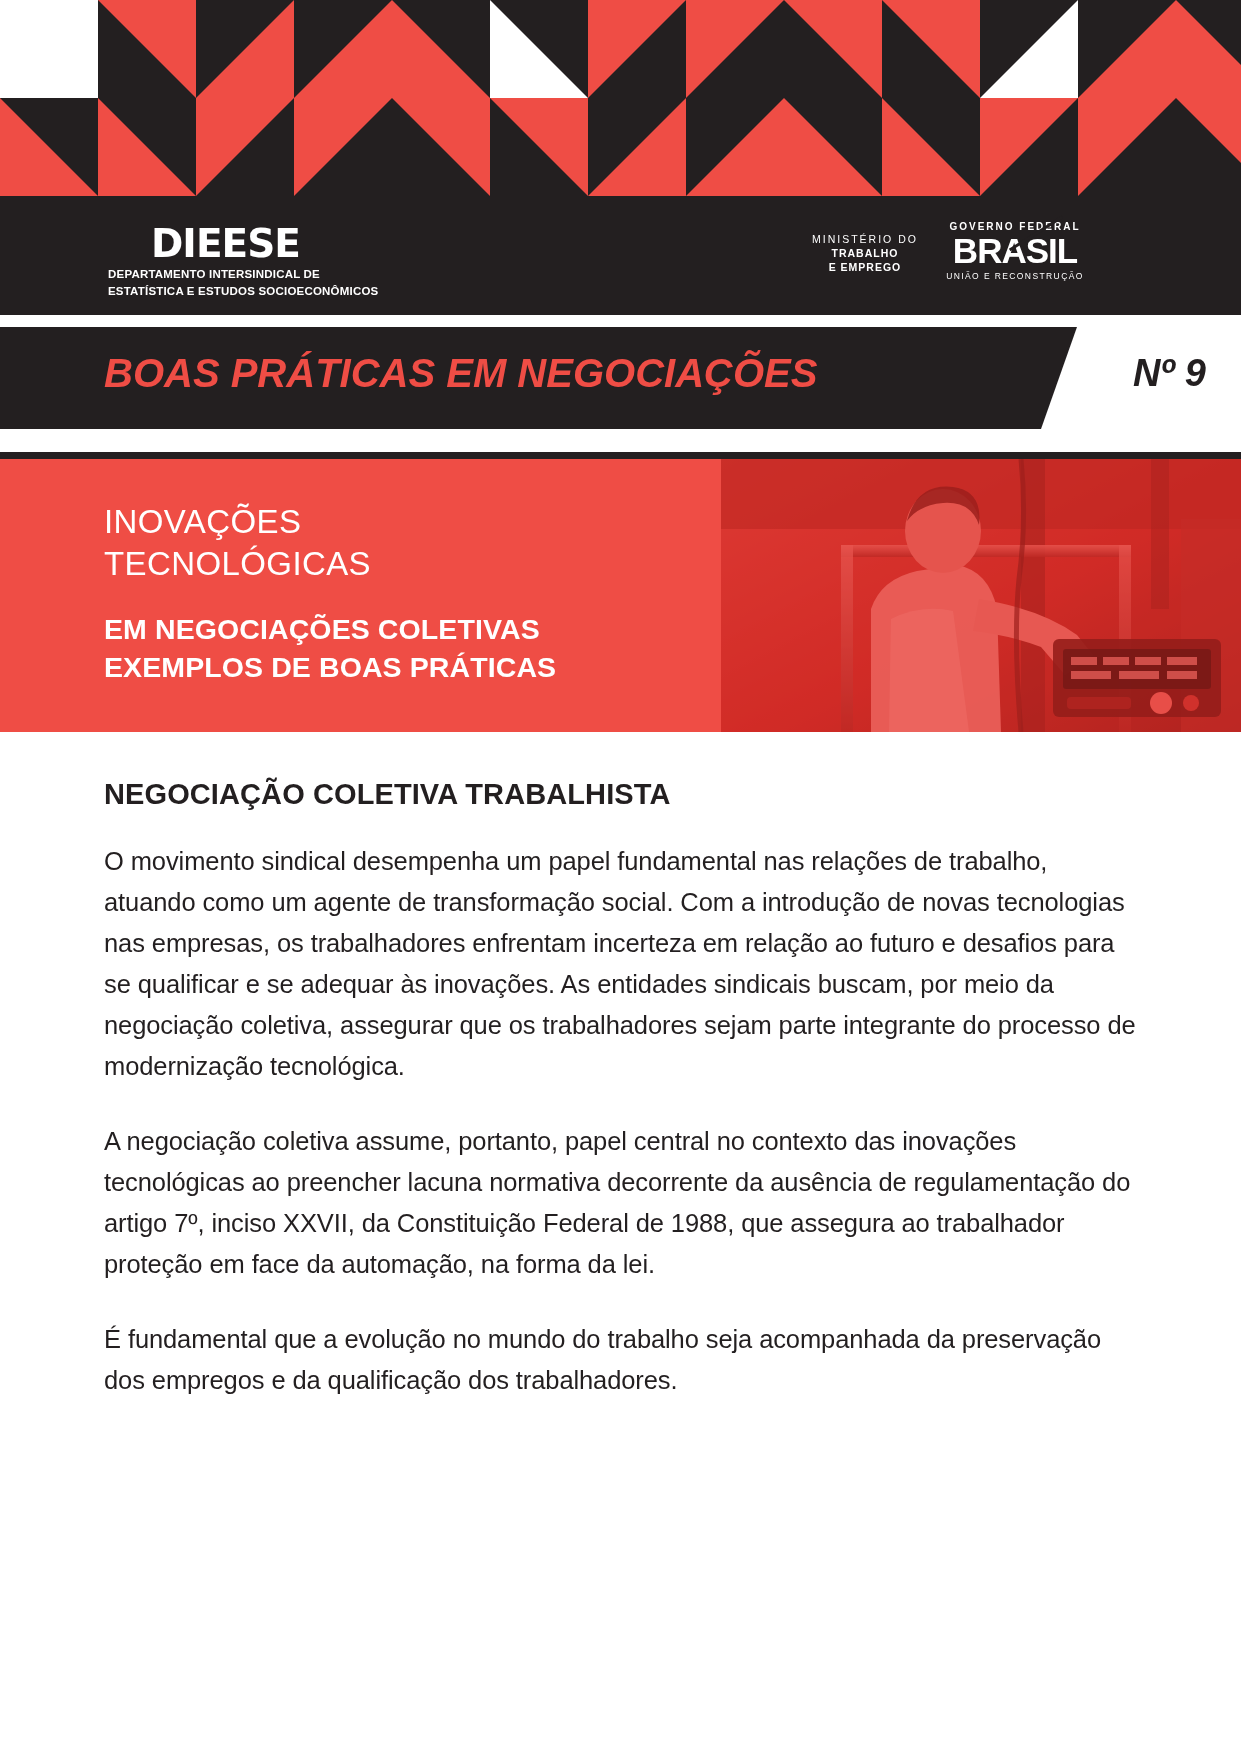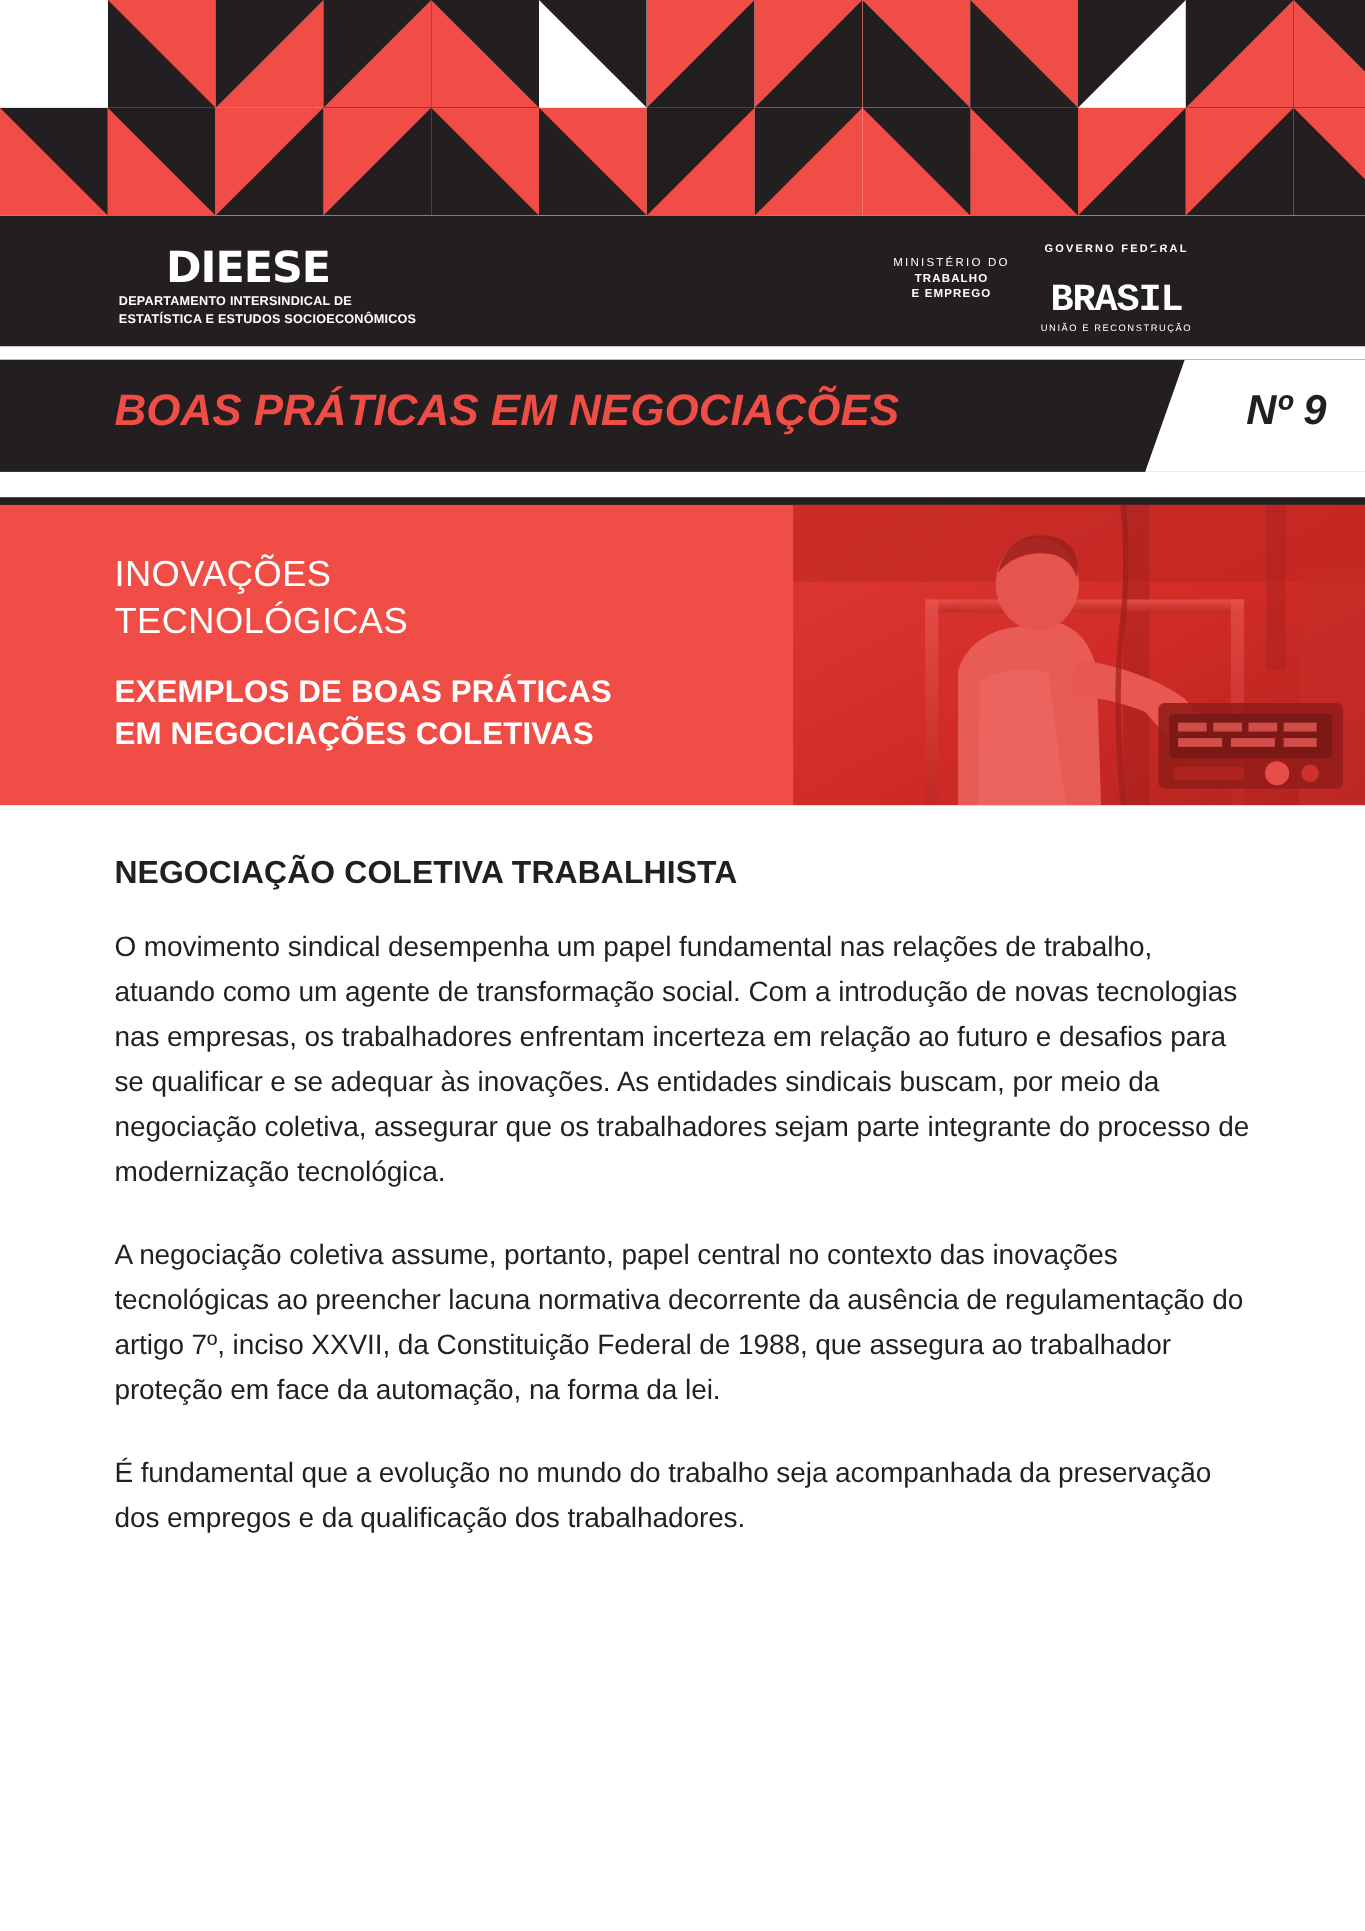--- a/index.html
+++ b/index.html
@@ -93,22 +93,21 @@
   .gov-top {
     font-size: 10px;
     font-weight: bold;
     letter-spacing: 2px;
   }
   .gov-brasil {
     font-size: 35px;
     font-weight: bold;
     letter-spacing: -1px;
     line-height: 38px;
-    font-family: Liberation Mono, monospace;
-    margin-top: 22px;
+    font-family: Liberation Sans, sans-serif;
   }
   .gov-bottom {
     font-size: 8.5px;
     letter-spacing: 1.4px;
     margin-top: 1px;
   }
   .gov-slash {
     position: absolute;
     left: 1005px;
     top: 36px;
@@ -368,22 +367,22 @@
 
 <div class="hero">
   <div class="hero-topline"></div>
 
   <div class="hero-kicker">
     <div>INOVAÇÕES</div>
     <div>TECNOLÓGICAS</div>
   </div>
 
   <div class="hero-title">
+    <div>EM NEGOCIAÇÕES COLETIVAS</div>
     <div>EXEMPLOS DE BOAS PRÁTICAS</div>
-    <div>EM NEGOCIAÇÕES COLETIVAS</div>
   </div>
 
   <div class="hero-photo">
     <svg class="ph-layer" width="520" height="273" viewBox="0 0 520 273" preserveAspectRatio="xMidYMid slice">
       <defs>
         <linearGradient id="bg" x1="0" y1="0" x2="1" y2="1">
           <stop offset="0%" stop-color="#e06a61"></stop>
           <stop offset="55%" stop-color="#c9403a"></stop>
           <stop offset="100%" stop-color="#8e2a26"></stop>
         </linearGradient>

